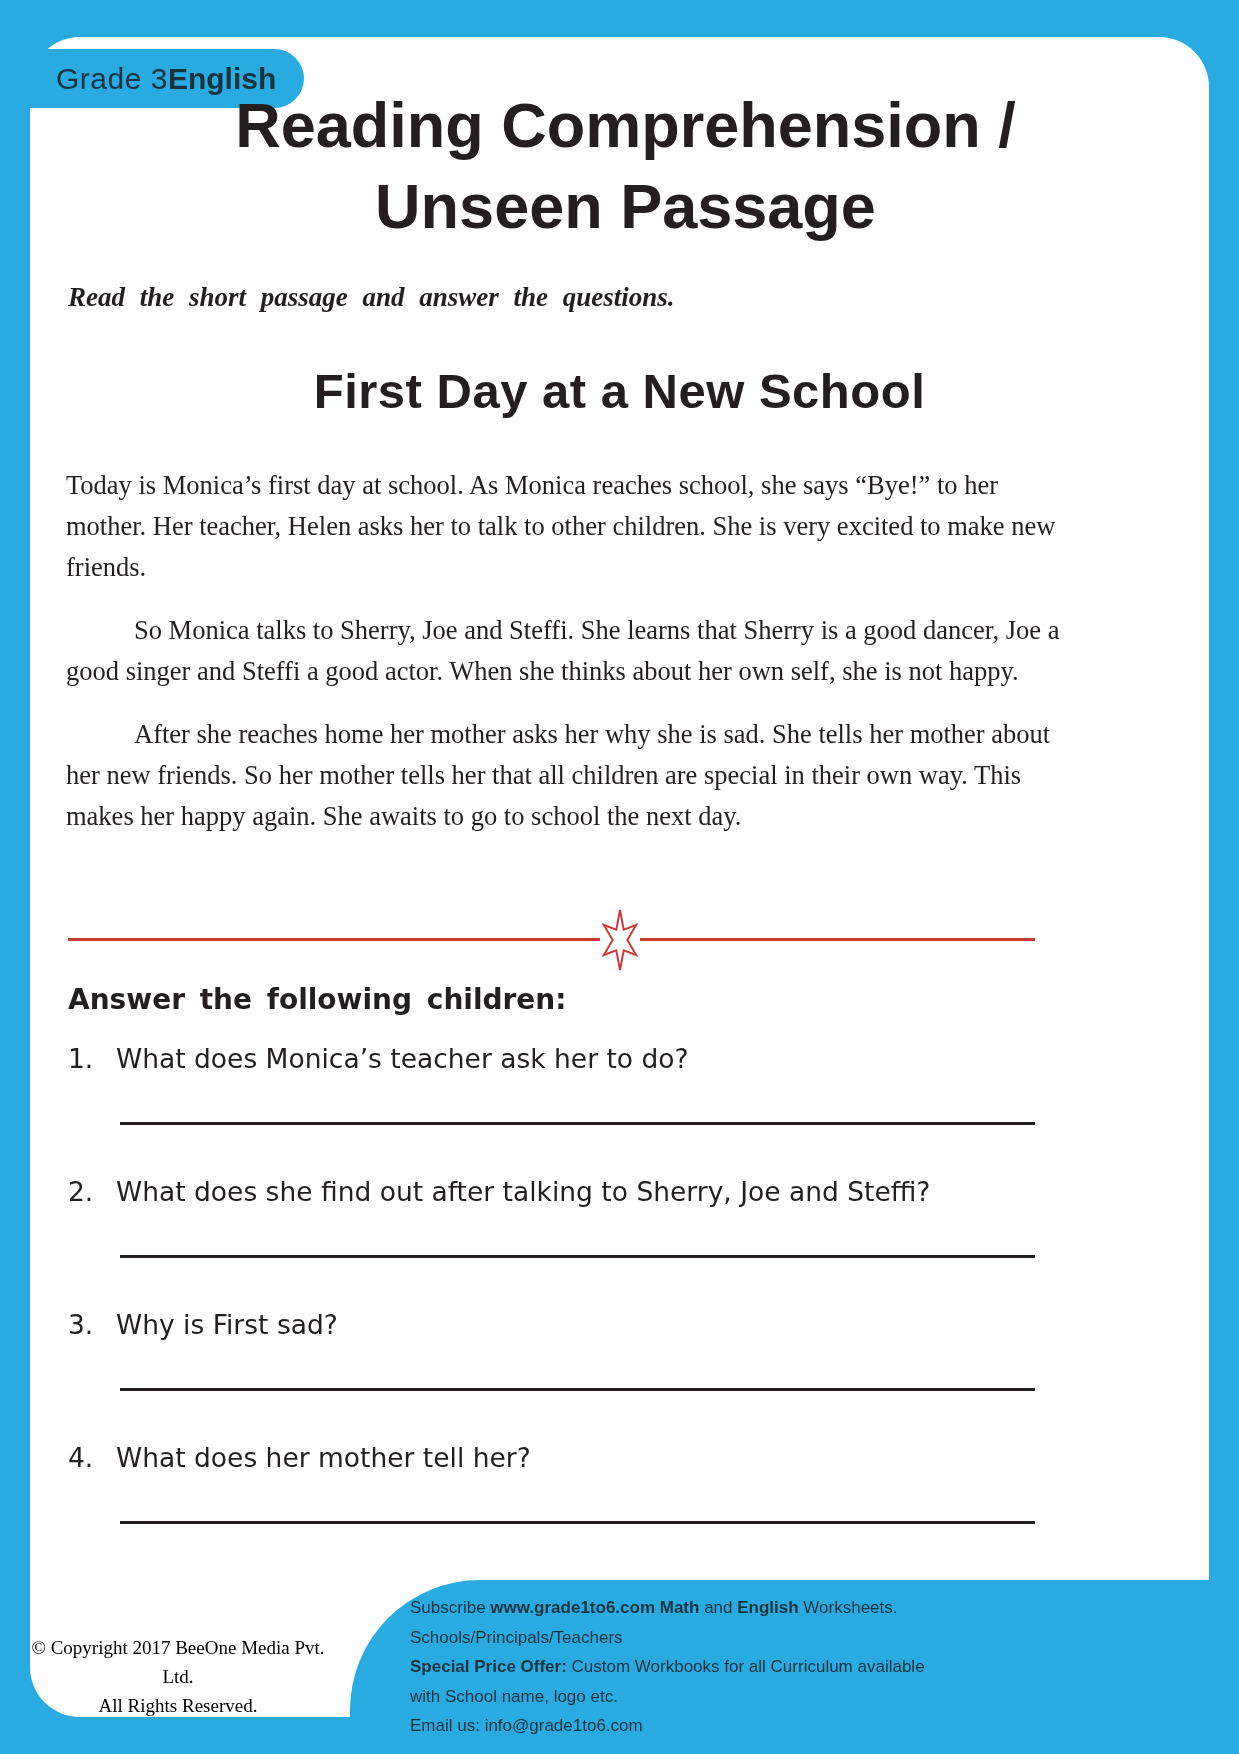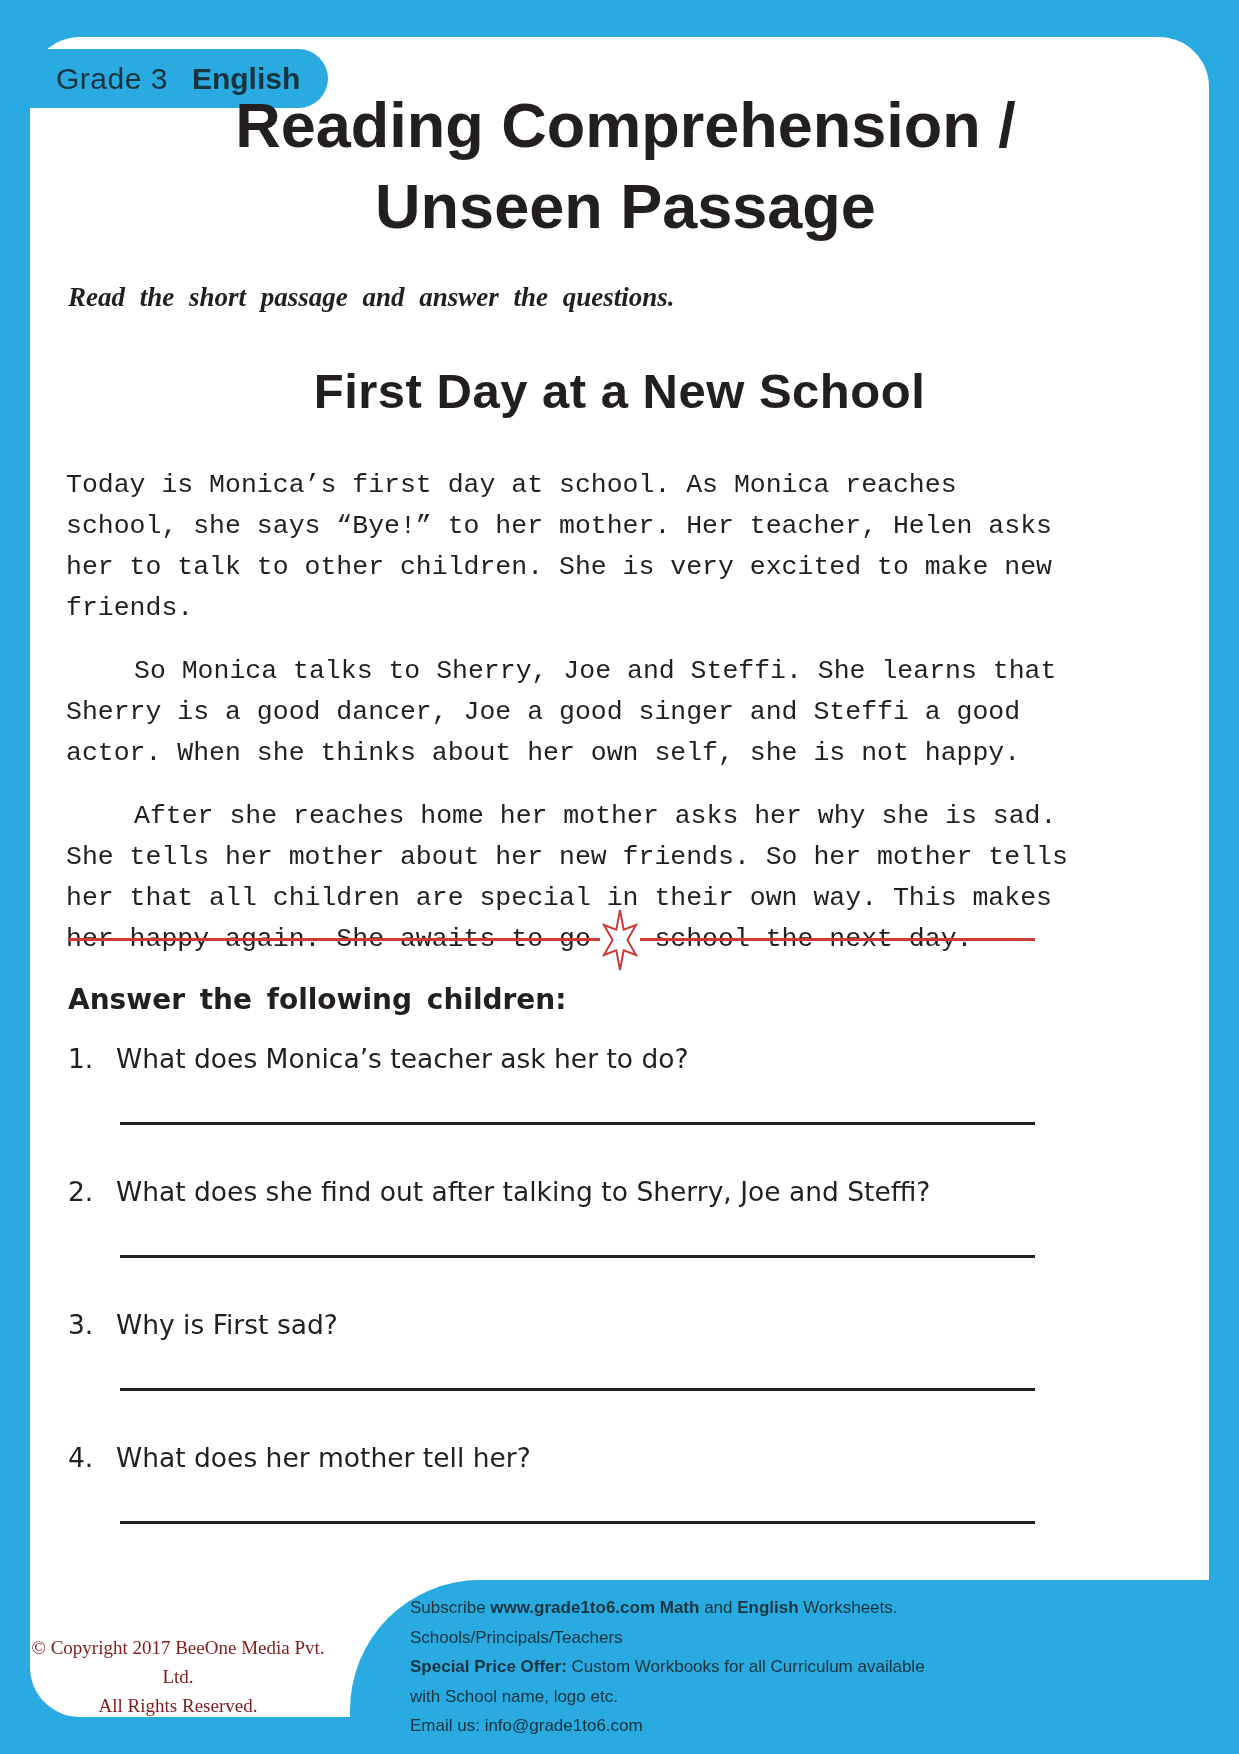--- a/index.html
+++ b/index.html
@@ -3,37 +3,37 @@
 <meta charset="utf-8">
 <style>
   html,body{margin:0;padding:0;}
   body{width:1239px;height:1754px;font-family:"Liberation Sans",sans-serif;}
   .frame{position:relative;width:1239px;height:1754px;background:#29ABE2;overflow:hidden;}
   .page{position:absolute;left:30px;top:37px;width:1179px;height:1680px;background:#ffffff;border-radius:50px;}
 
   
   .badge{position:absolute;left:0;top:12px;height:59px;background:#29ABE2;
          border-radius:0 30px 30px 0;display:flex;align-items:center;
-         padding:0 28px 0 26px;gap:24px;color:#16333E;font-size:30px;}
+         padding:0 28px 0 26px;color:#16333E;font-size:30px;}
   .badge .grade{font-weight:400;letter-spacing:0.5px;}
   .badge .subject{font-weight:700;}
 
   
   .title{position:absolute;top:48px;left:12px;right:0;text-align:center;
          color:#231F20;font-weight:700;font-size:63px;line-height:81px;letter-spacing:0px;}
 
   .instruction{position:absolute;top:245px;left:38px;color:#231F20;
          font-family:Liberation Serif, serif;font-style:italic;font-weight:700;
          font-size:27px;word-spacing:8px;}
 
   .passage-heading{position:absolute;top:326px;left:0;right:0;text-align:center;
          color:#231F20;font-weight:700;font-size:49px;letter-spacing:0.5px;}
 
   .passage{position:absolute;top:428px;left:36px;width:1008px;color:#231F20;
-         font-family:Liberation Mono, monospace;font-size:26.5px;line-height:41px;}
+         font-family:Liberation Serif, serif;font-size:26.5px;line-height:41px;}
   .passage p{margin:0 0 22px 0;}
   .passage p.indent{text-indent:68px;margin-top:16px;}
 
   
   .divider{position:absolute;top:901px;left:38px;width:967px;border-top:3px solid #CC3B38;}
   .divider .star{position:absolute;left:532px;top:-33px;background:#ffffff;}
 
   .questions-header{position:absolute;top:946px;left:38px;color:#231F20;
          font-family:"DejaVu Sans",sans-serif;font-weight:700;font-size:28px;word-spacing:5px;}
 
@@ -46,21 +46,21 @@
   .q-block{margin-bottom:48px;}
 
   
   .footer-banner{position:absolute;left:350px;top:1580px;right:0;bottom:0;
          background:#29ABE2;border-top-left-radius:130px;z-index:5;}
   .footer-text{position:absolute;top:13px;left:60px;right:30px;text-align:left;
          color:#16333E;font-size:17px;line-height:29.5px;}
   .footer-text b{font-weight:700;}
 
   .copyright{position:absolute;left:28px;top:1633px;width:300px;text-align:center;z-index:6;
-         font-family:"Liberation Serif",serif;font-size:19px;line-height:29px;color:#7f1d1d;}
+         font-family:"Liberation Serif",serif;font-size:19px;line-height:29px;color:#000000;}
 </style>
 </head>
 <body>
 
 <div class="frame">
   <div class="page">
 
     <div class="badge">
       <span class="grade">Grade 3</span>
       <span class="subject">English</span>

